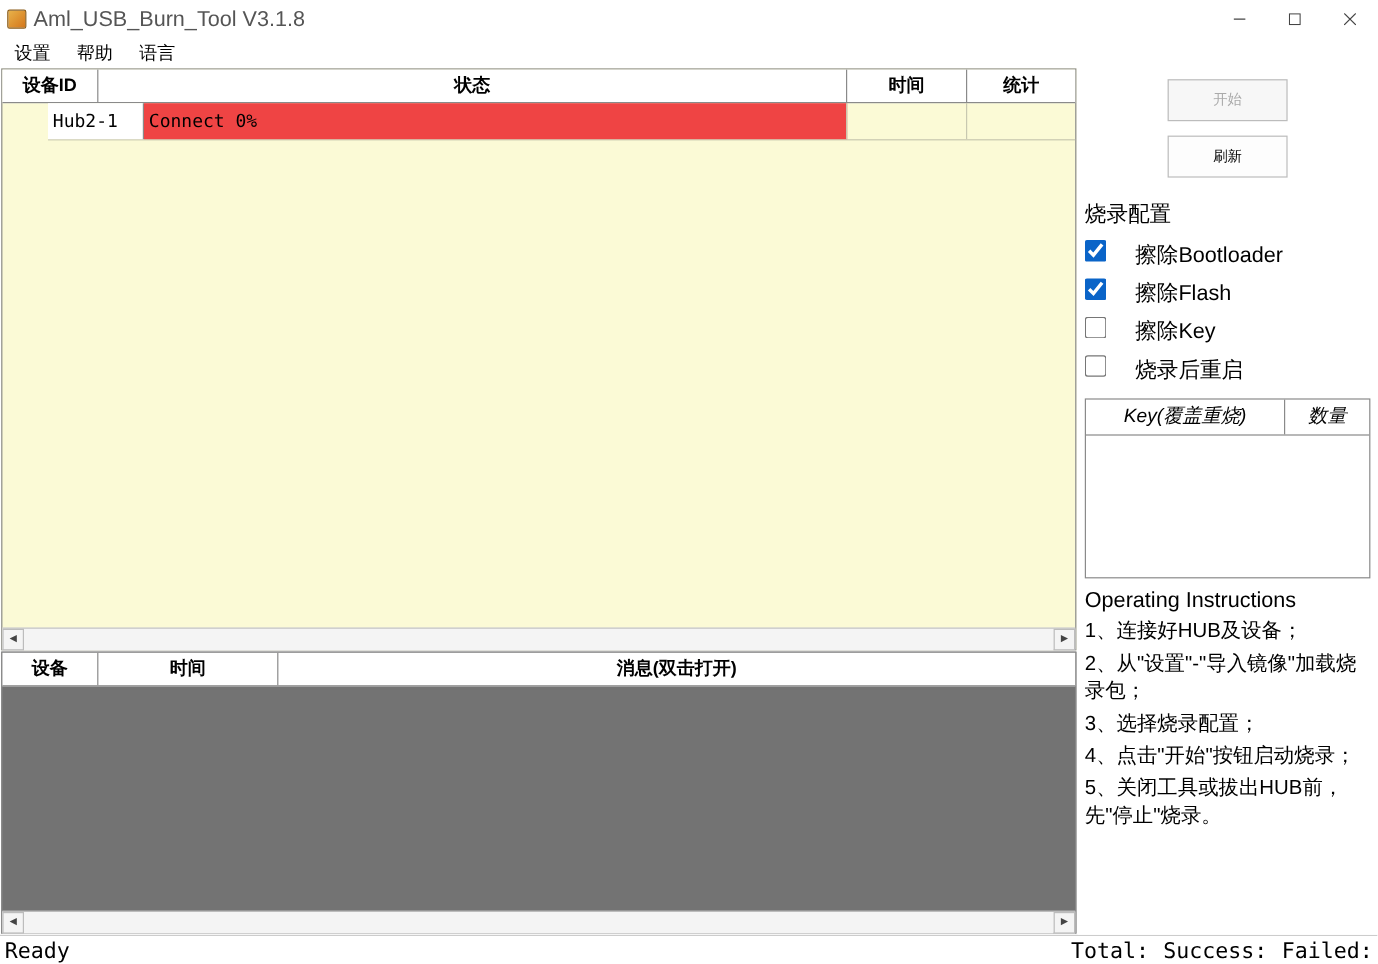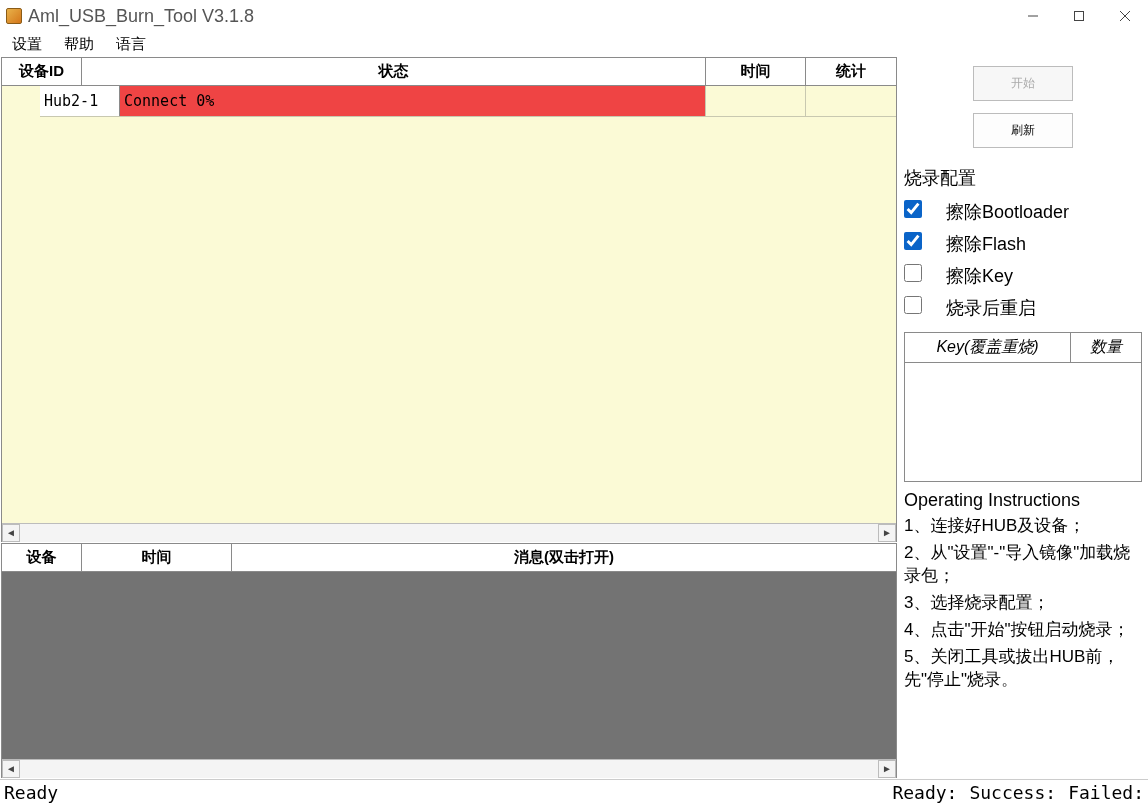--- a/index.html
+++ b/index.html
@@ -180,17 +180,17 @@
     <div class="instr">2、从"设置"-"导入镜像"加载烧录包；</div>
     <div class="instr">3、选择烧录配置；</div>
     <div class="instr">4、点击"开始"按钮启动烧录；</div>
     <div class="instr">5、关闭工具或拔出HUB前，先"停止"烧录。</div>
   </div>
 </div>
 
 <div class="statusbar">
   <div class="status-left">Ready</div>
   <div class="status-right">
-    <span>Ready:</span>
+    <span>Total:</span>
     <span>Success:</span>
     <span>Failed:</span>
   </div>
 </div>
 
 </body></html>

